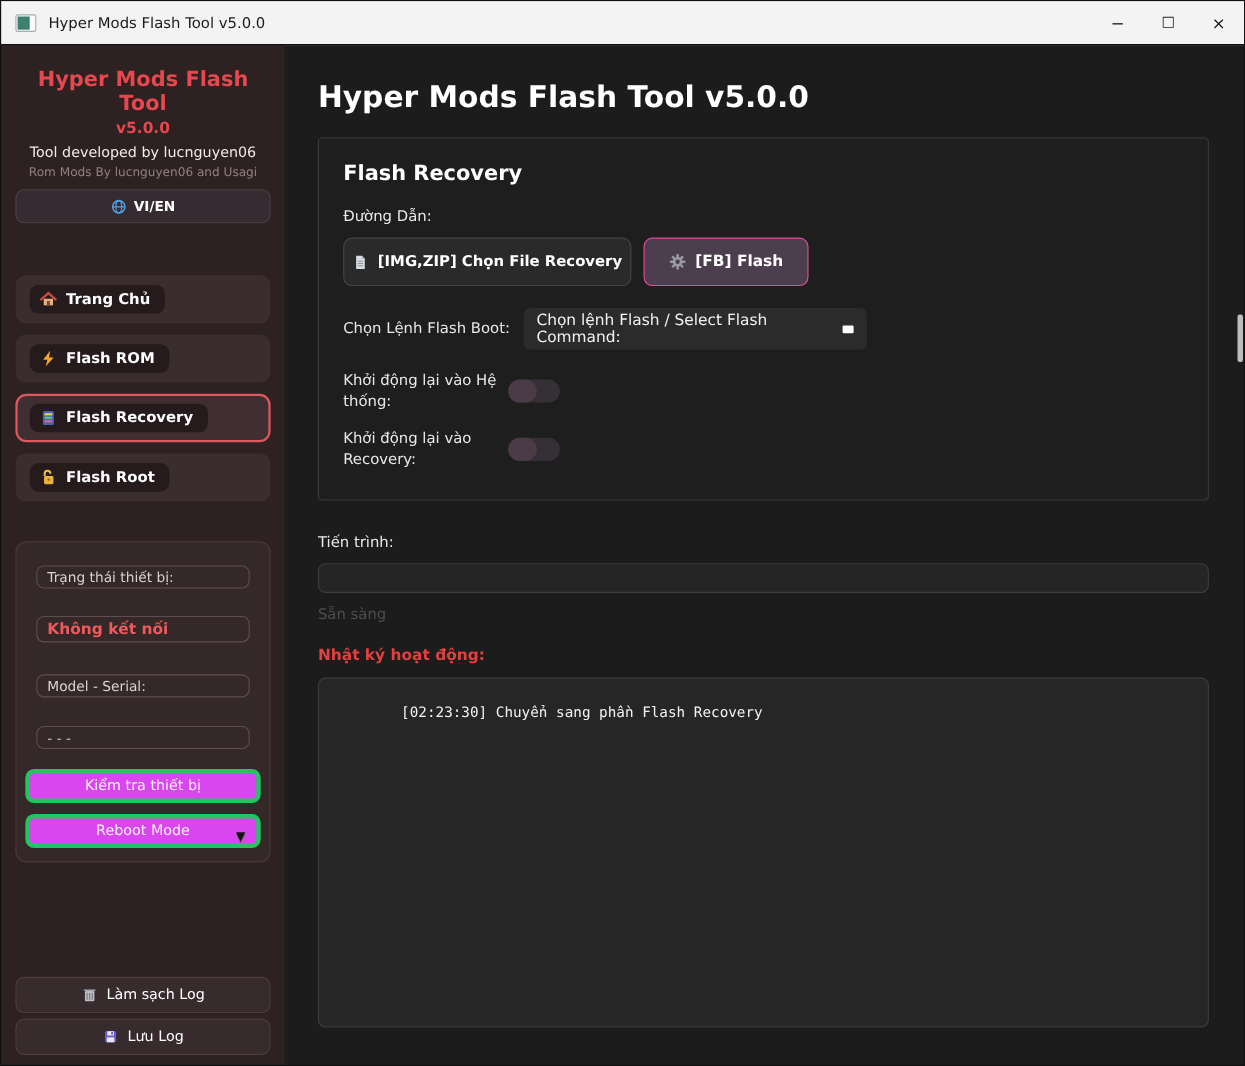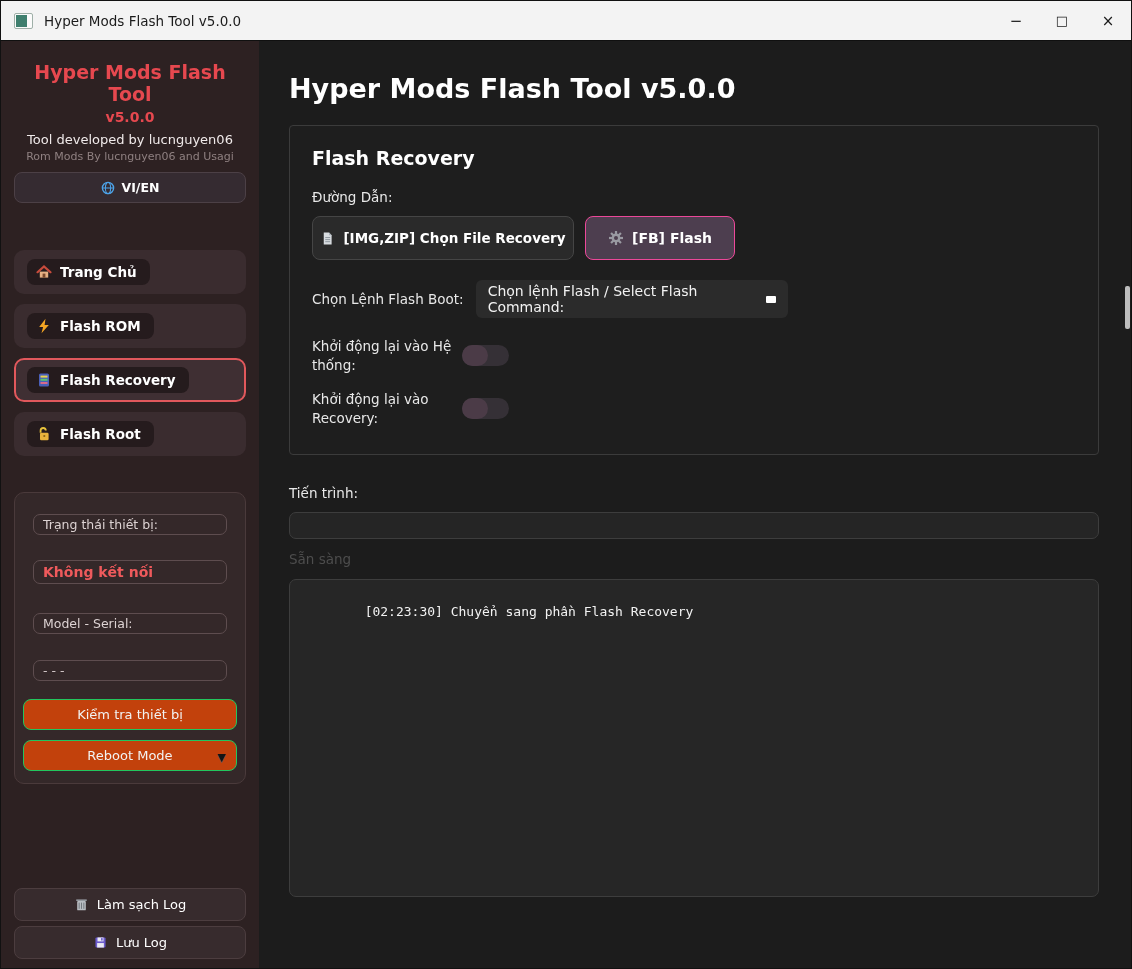--- a/index.html
+++ b/index.html
@@ -32,21 +32,21 @@
   .nav-item { height:44px; background:#3a2c2f; border-radius:10px; margin-bottom:10px; display:flex; align-items:center;
     padding-left:11px; border:2px solid transparent;text-align:center; }
   .nav-item.active { border-color:#e1585c; background:#3f2f33; }
   .nav-pill { background:#251b1d; border-radius:8px; padding:5px 13px 5px 9px; display:flex; align-items:center; gap:8px; }
   .nav-label { color:#fff; font-weight:bold; font-size:13.5px; white-space:nowrap; }
   .device-panel { margin-top:26px; background:#342829; border:1px solid #4a3a3b; border-radius:10px; padding:21px 8px 12px; }
   .panel-field { border:1px solid #5e4d4f; border-radius:7px; margin:0 10px; padding:2px 9px; font-size:12.5px; color:#ddd3d3; }
   .panel-field.status-value { margin-top:25px; color:#ef5a5c; font-weight:bold; font-size:14px; padding:3px 9px; }
   .panel-field.model-label { margin-top:29px; }
   .panel-field.model-value { margin-top:26px; color:#cfc4c4; }
-  .panel-btn { margin-top:18px; height:31px; background:#c2410c; border:1px solid #22c55e; border-radius:8px;
+  .panel-btn { margin-top:18px; height:31px; background:#d946ef; border:4px solid #22c55e; border-radius:8px;
     color:#f2f2f2; font-size:13px; display:flex; align-items:center; justify-content:center; position:relative; }
   .panel-btn.reboot { margin-top:10px; }
   .reboot-arrow { position:absolute; right:10px; top:10px; color:#141414; font-size:11px; text-shadow:0 1px 0 #6b5b60; }
   .sidebar-footer { margin-top:auto; padding-bottom:10px; }
   .footer-btn { height:33px; background:#372b2d; border:1px solid #4c3d3f; border-radius:8px; margin-top:5px;
     display:flex; align-items:center; justify-content:center; gap:8px; color:#fff; font-size:13px; }
   
   .main { flex:1; padding:0 32px 0 30px; position:relative; }
   .main-heading { margin-top:32px; font-size:27px; font-weight:bold; color:#fff; }
   .card { margin-top:21px; border:1px solid #3b3b3b; border-radius:4px; background:#1e1e1e; padding:21px 22px 26px; }
@@ -261,20 +261,21 @@
           <div class="toggle">
             <span class="toggle-knob"></span>
           </div>
         </div>
       </div>
 
       <div class="progress-label">Tiến trình:</div>
       <div class="progress-bar"></div>
       <div class="progress-status">Sẵn sàng</div>
 
+      <div class="log-label">Nhật ký hoạt động:</div>
       <div class="log-box">
         <span>[02:23:30] Chuyển sang phần Flash Recovery</span>
       </div>
     </div>
   </div>
 
   <div class="scrollbar-thumb"></div>
 </div>
 
 </body></html>

